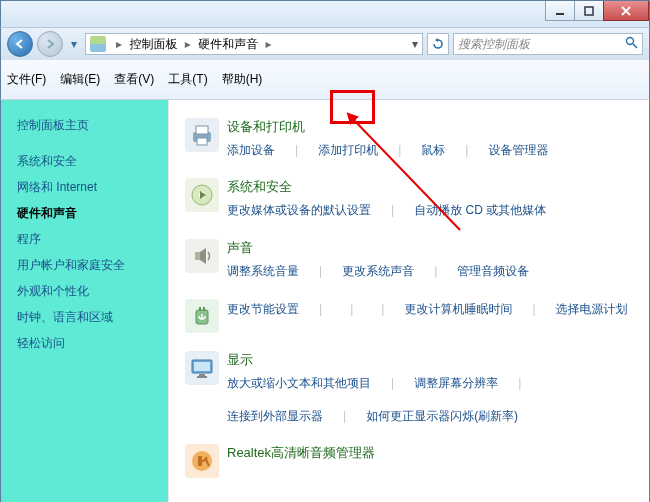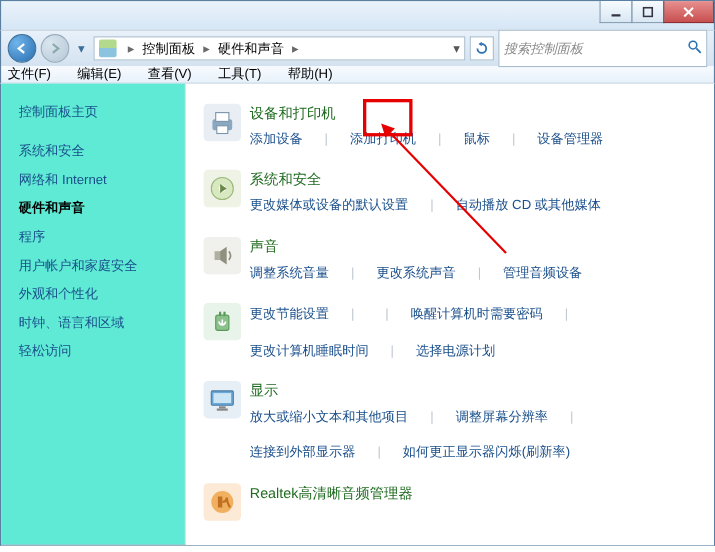--- a/index.html
+++ b/index.html
@@ -15,25 +15,25 @@
   .addrrow { height: 32px; background: linear-gradient(to bottom, #e8f1fa, #d4e2f0); border-left: 1px solid #5a7fa0; border-right: 1px solid #5a7fa0; display: flex; align-items: center; padding: 0 6px; gap: 4px; }
   .navbtn { width: 26px; height: 26px; border-radius: 50%; background: radial-gradient(circle at 30% 30%, #6fb4ea, #2a6fb0); border: 1px solid #3a6f9a; display: flex; align-items: center; justify-content: center; color: #fff; }
   .navbtn.fwd { background: radial-gradient(circle at 30% 30%, #d9e6f0, #b6c8d6); border-color: #9aabba; color: #7089a0; }
   .chev { color: #3a6f9a; padding: 0 4px; }
   .addrbox { flex: 1; height: 22px; background: #fff; border: 1px solid #a9bdce; display: flex; align-items: center; padding: 0 4px; gap: 6px; }
   .addrbox .icon { width: 16px; height: 16px; background: linear-gradient(to bottom, #b3d98c 50%, #8cc4e0 50%); border-radius: 2px; }
   .crumb { color: #000; }
   .crumb .sep { color: #6a6a6a; padding: 0 4px; }
   .addr-drop { margin-left: auto; color: #555; }
   .addr-refresh { width: 22px; height: 22px; background: #fff; border: 1px solid #a9bdce; display: flex; align-items: center; justify-content: center; color: #3a6f9a; }
-  .searchbox { width: 190px; height: 34px; background: #fff; border: 1px solid #a9bdce; display: flex; align-items: center; padding: 0 4px; color: #888; font-style: italic; gap: 4px; }
+  .searchbox { width: 190px; height: 22px; background: #fff; border: 1px solid #a9bdce; display: flex; align-items: center; padding: 0 4px; color: #888; font-style: italic; gap: 4px; }
   .searchbox .sicon { margin-left: auto; color: #3a6f9a; font-style: normal; }
 
   
-  .menubar { height: 16px; background: linear-gradient(to bottom, #f7fbff, #e8f1fa); border-left: 1px solid #5a7fa0; border-right: 1px solid #5a7fa0; border-bottom: 1px solid #c2d3e2; display: flex; align-items: center; padding: 0 6px; gap: 24px; color: #000; }
+  .menubar { height: 40px; background: linear-gradient(to bottom, #f7fbff, #e8f1fa); border-left: 1px solid #5a7fa0; border-right: 1px solid #5a7fa0; border-bottom: 1px solid #c2d3e2; display: flex; align-items: center; padding: 0 6px; gap: 14px; color: #000; }
   .menubar span { cursor: default; }
 
   
   .bodyrow { display: flex; height: calc(502px - 28px - 32px - 22px); border: 1px solid #5a7fa0; border-top: none; }
   .sidebar { width: 168px; background: #5eead4; border-right: 1px solid #e0e6ec; padding: 12px 10px; }
   .sidebar a { display: block; color: #1a4f8b; text-decoration: none; padding: 4px 6px; line-height: 1.5; }
   .sidebar a.active { color: #000; font-weight: bold; }
   .content { flex: 1; background: #fff; padding: 18px 16px; overflow: auto; }
 
   .section { display: flex; margin-bottom: 18px; }
@@ -207,21 +207,20 @@
                 <rect x="14" y="4" width="2" height="4" fill="#5a9a5a"></rect>
                 <path d="M13 11 L13 16 M10 13 A3 3 0 1 0 16 13" fill="none" stroke="#fff" stroke-width="1.5"></path>
               </svg>
             </div>
           </div>
           <div class="sbody">
             <div class="links">
               <a>更改节能设置</a>
               <span class="div">|</span>
               <span class="div">|</span>
-              <a>唤醒计算机时需要密码</a>
               <span class="div">|</span>
               <a>更改计算机睡眠时间</a>
               <span class="div">|</span>
               <a>选择电源计划</a>
             </div>
           </div>
         </div>
         <div class="section">
           <div class="sicon">
             <div class="ibox" style="background: rgb(230, 238, 246);">

